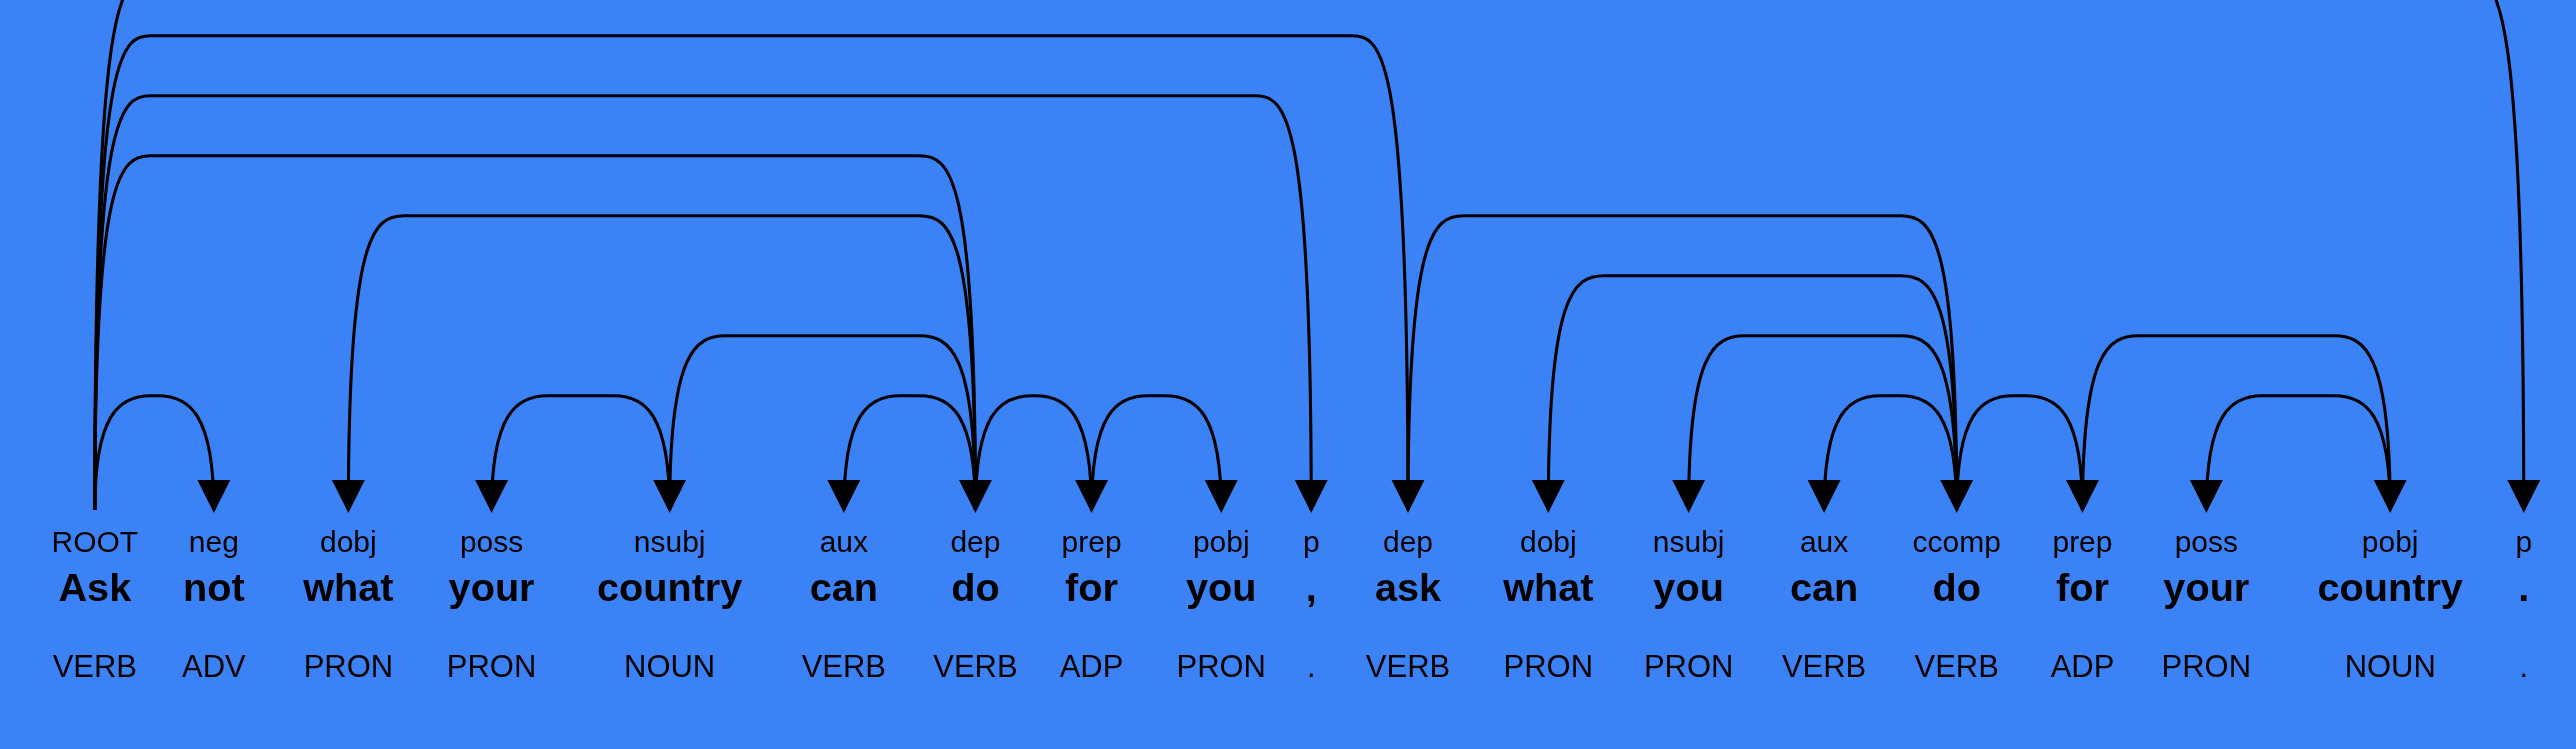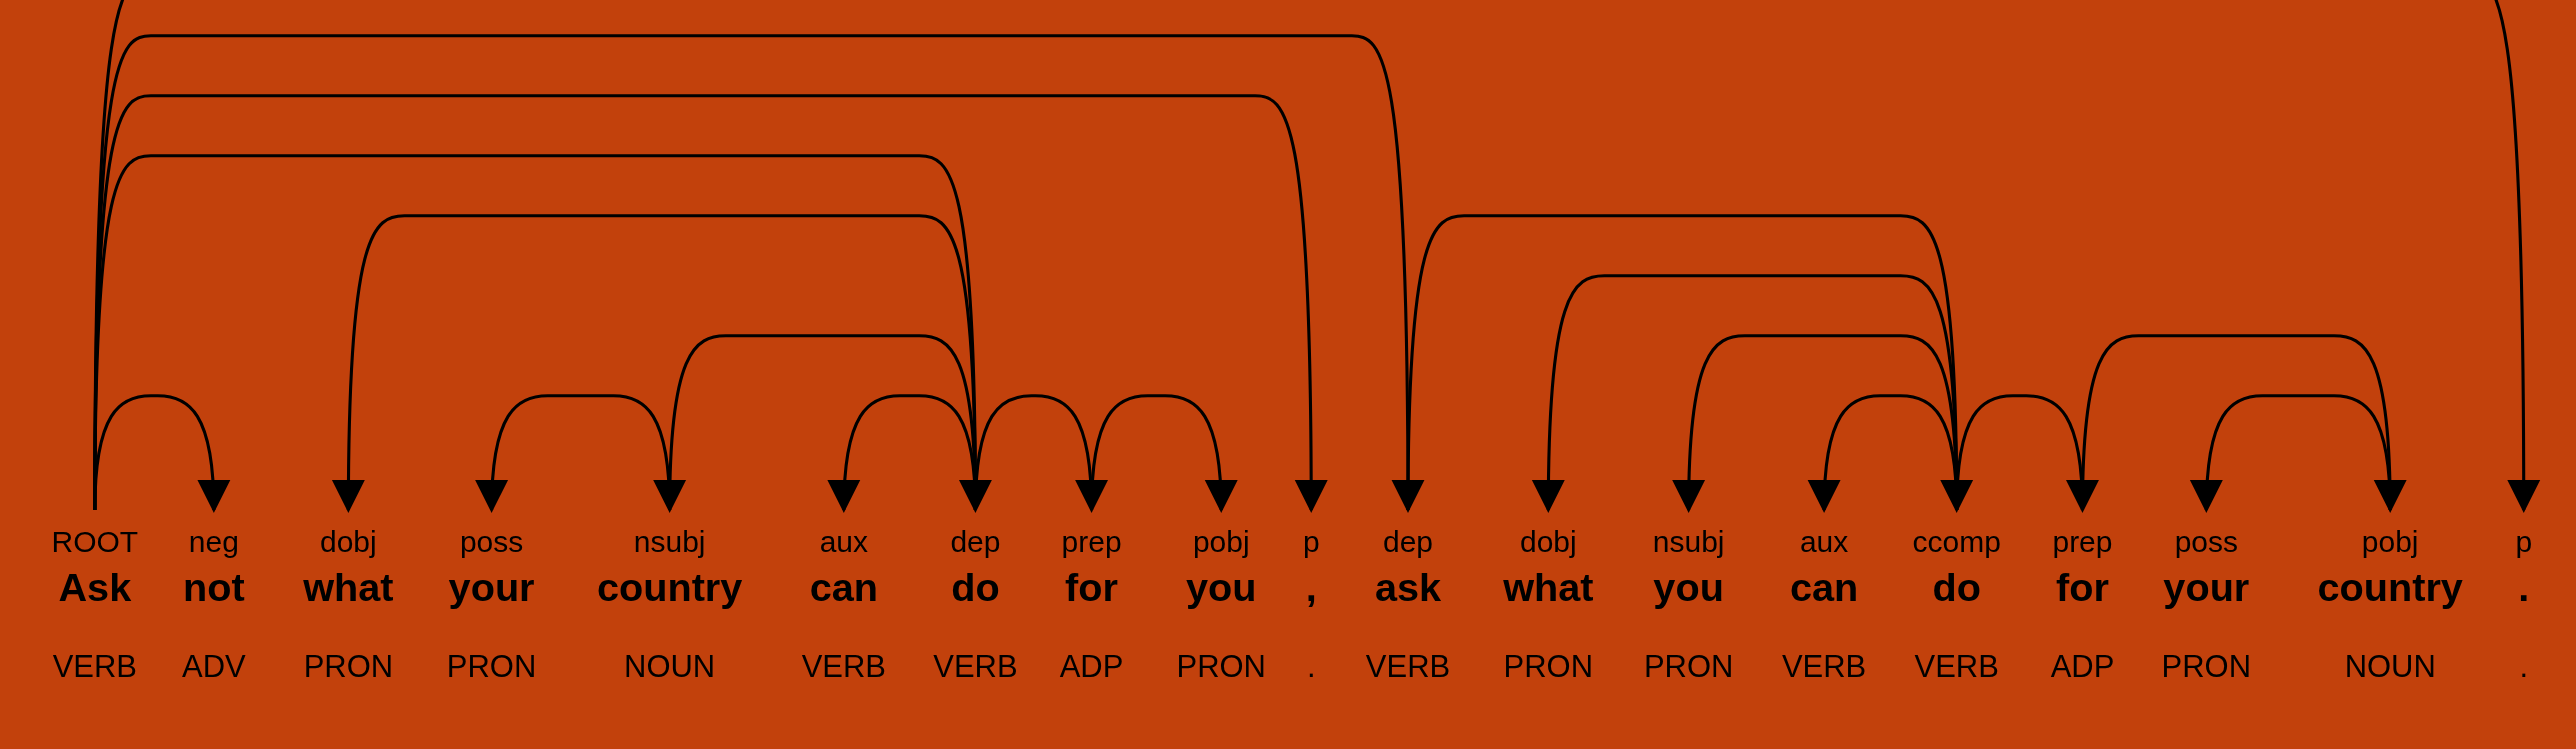--- a/index.html
+++ b/index.html
@@ -1,17 +1,17 @@
 <!DOCTYPE html>
 <html><head>
 <meta charset="utf-8">
 <style>
   html,body{margin:0;padding:0;background:#ffffff;}
   body{font-family:"Liberation Sans",sans-serif;}
-  #stage{position:relative;width:2576px;height:750px;background:#c2410c;overflow:hidden;}
+  #stage{position:relative;width:2576px;height:750px;background:#3b82f6;overflow:hidden;}
   svg#parse{display:block;width:2576px;height:750px;}
   .arc{fill:none;stroke:#000000;stroke-width:3.2;}
   .arrow{fill:#000000;stroke:none;}
   .tok-word{font-family:"Liberation Sans",sans-serif;font-size:41px;font-weight:bold;fill:#000000;text-anchor:middle;}
   .tok-tag{font-family:"Liberation Sans",sans-serif;font-size:32px;font-weight:normal;fill:#000000;text-anchor:middle;}
   .dep-label{font-family:"Liberation Sans",sans-serif;font-size:31px;font-weight:normal;fill:#000000;text-anchor:middle;}
 </style>
 </head>
 <body>
 

